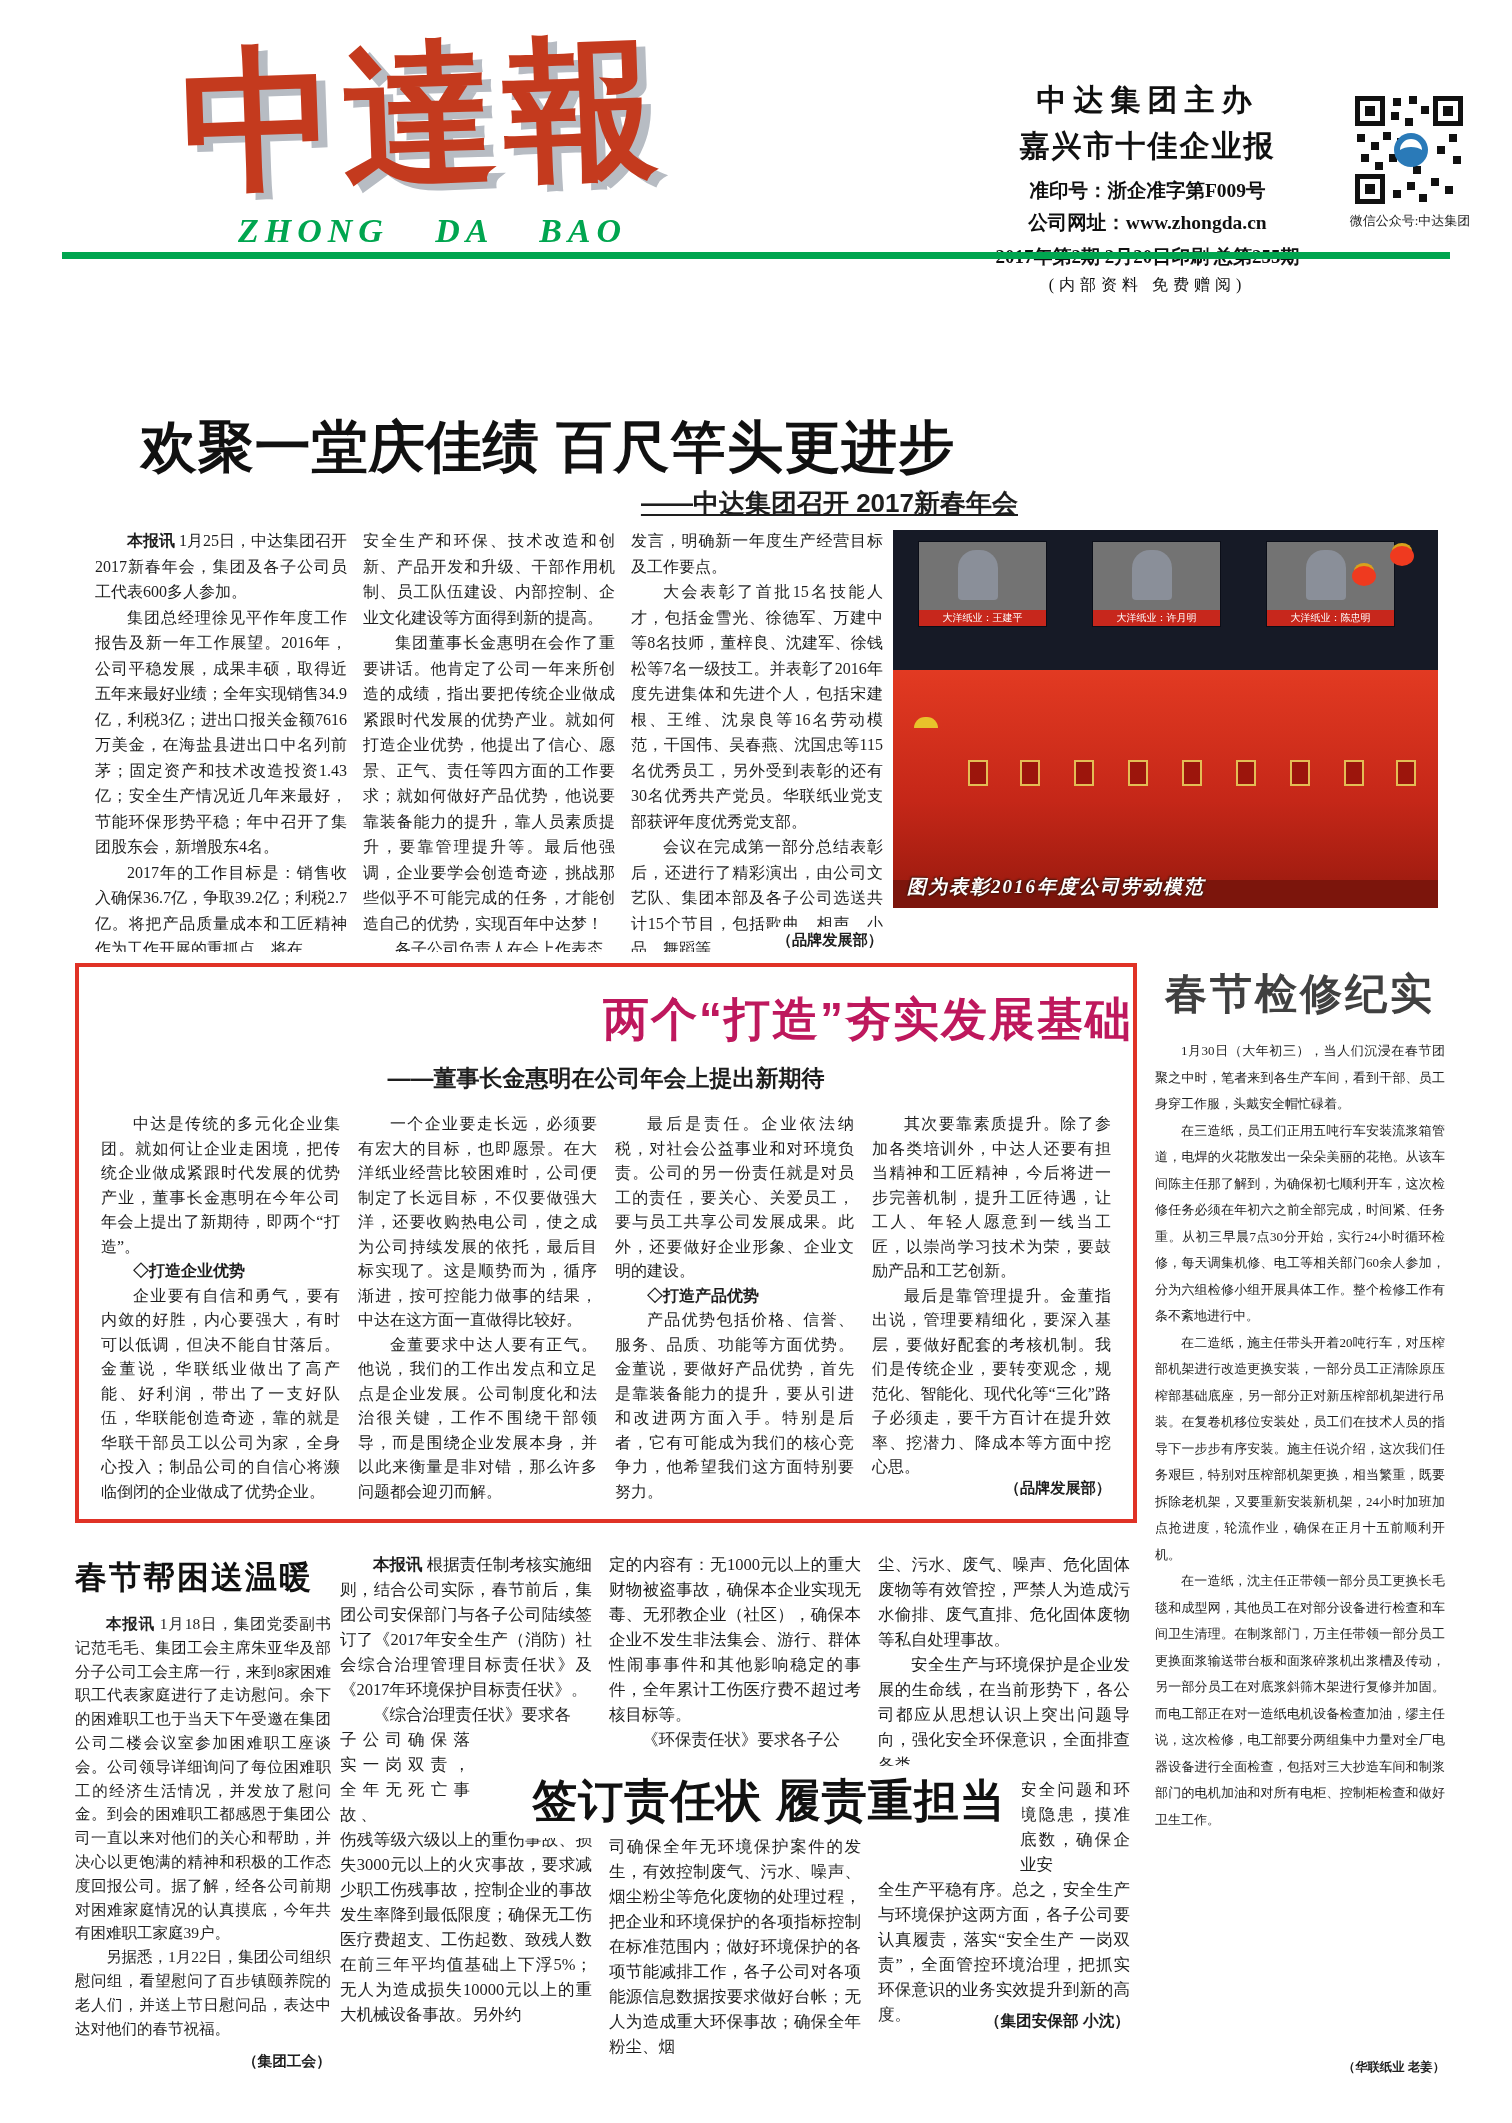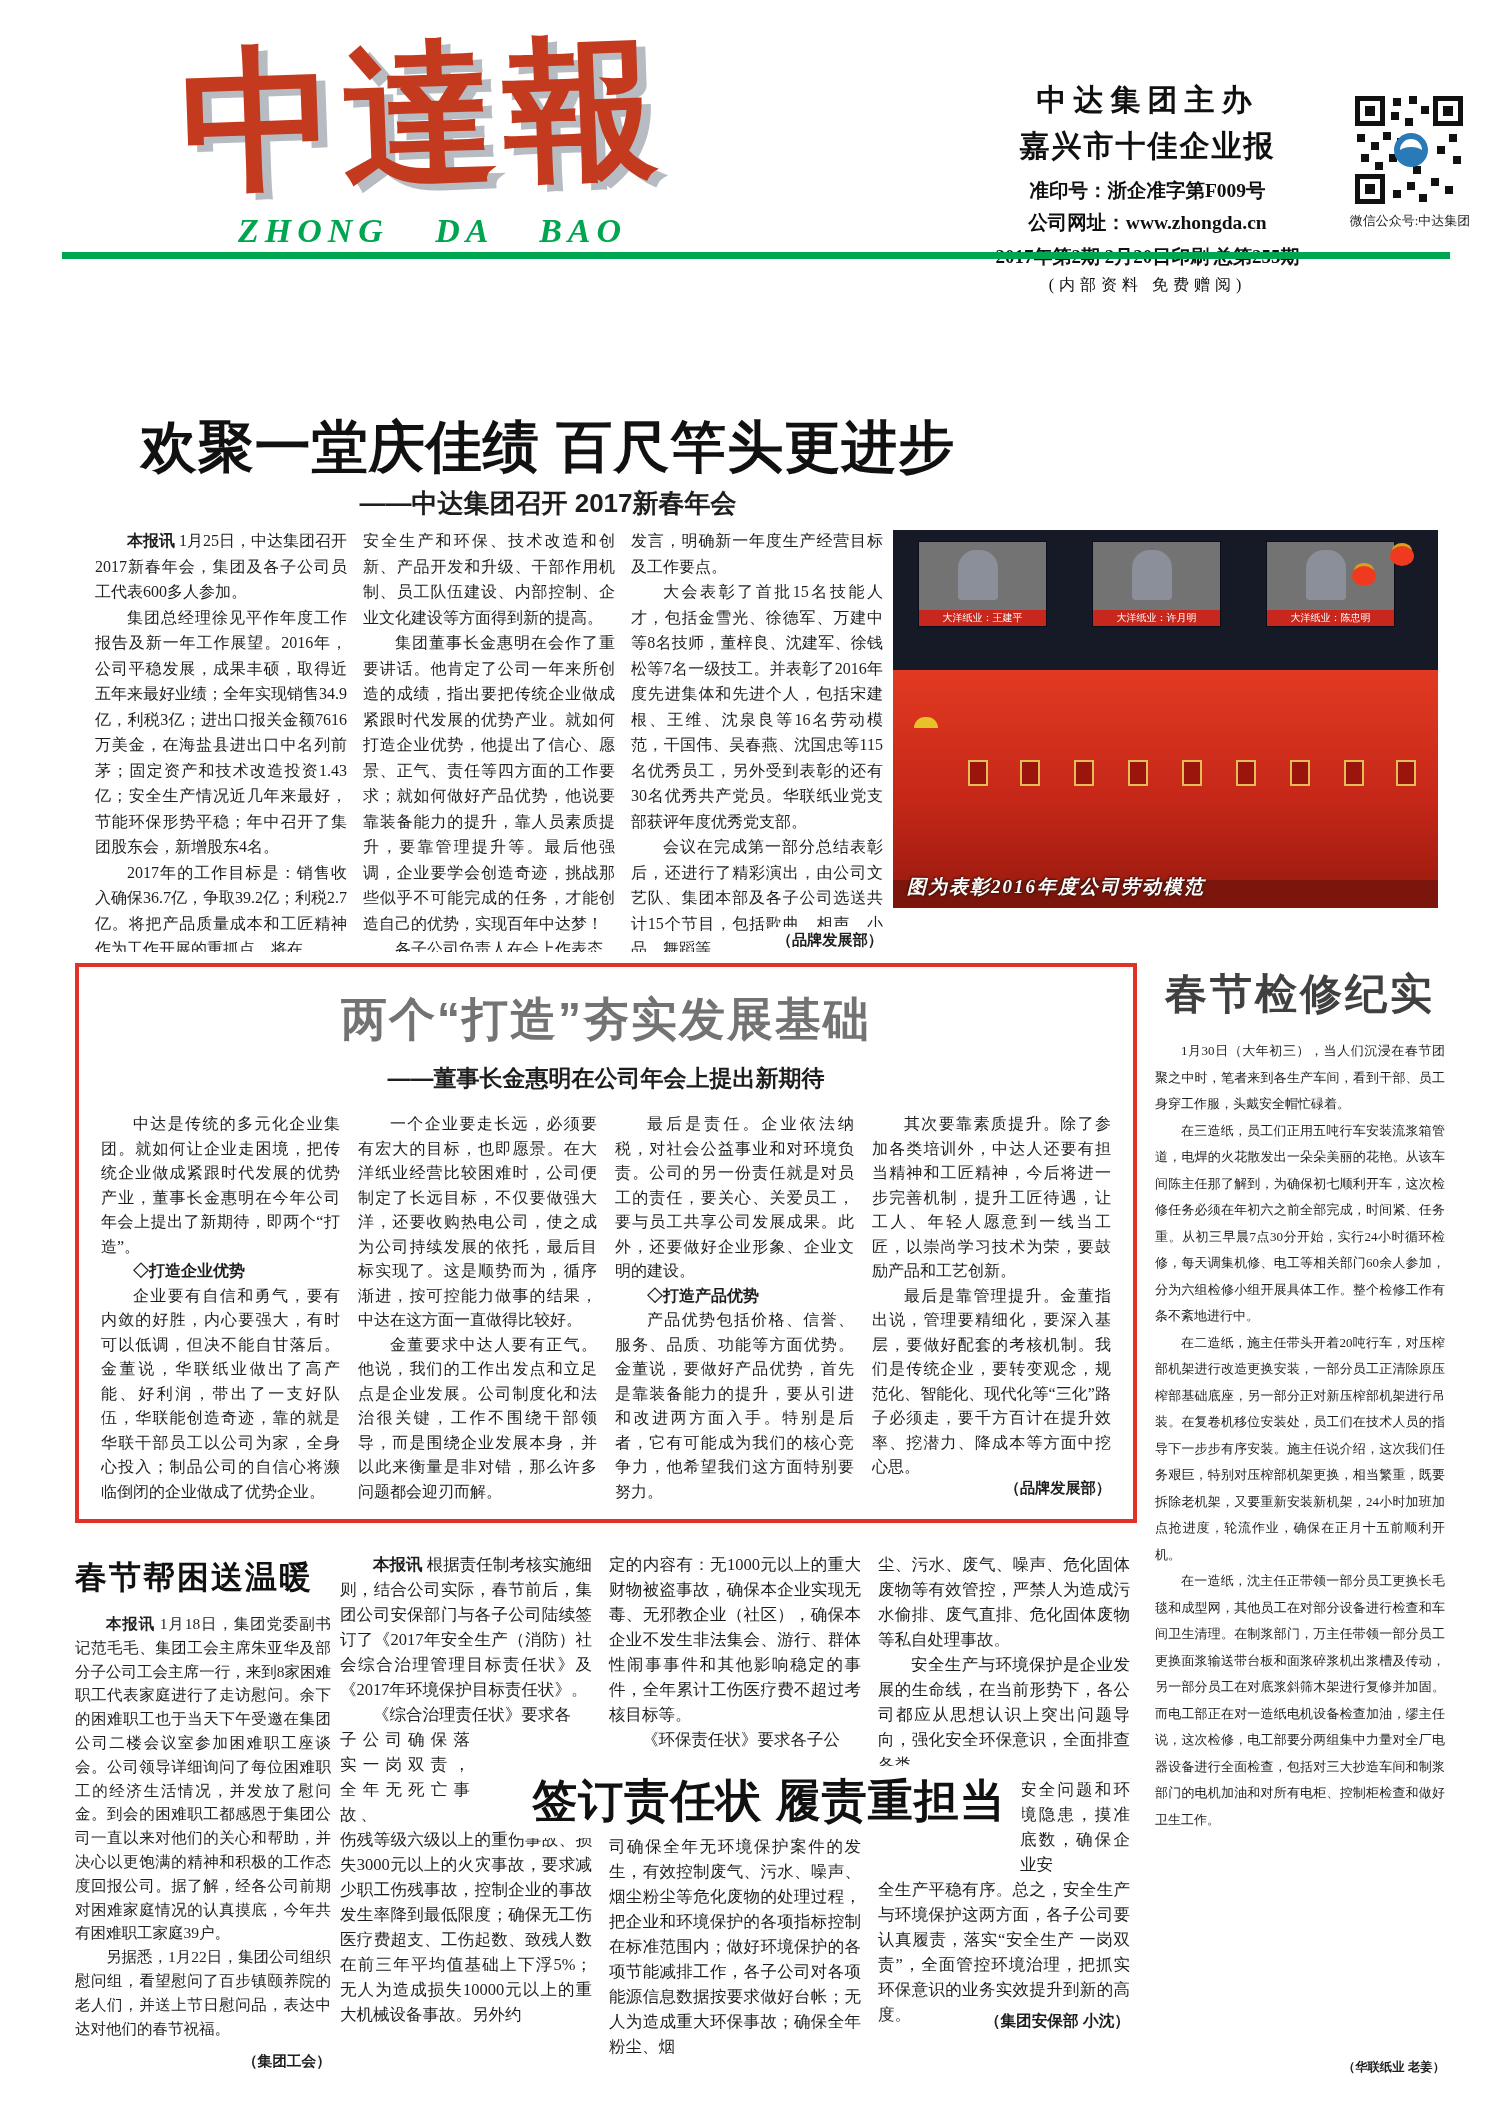--- a/index.html
+++ b/index.html
@@ -25,22 +25,22 @@
   .pub .web{font-size:19.5px;font-weight:bold;margin-top:5px;}
   .pub .iss{font-size:19px;font-weight:bold;margin-top:8px;}
   .pub .note{font-size:16px;letter-spacing:5px;margin-top:5px;}
   .qr{position:absolute;left:1353px;top:94px;width:112px;height:112px;}
   .qr-cap{position:absolute;left:1335px;top:212px;width:150px;text-align:center;font-size:13px;}
   .rule{position:absolute;left:62px;top:252px;width:1388px;height:7px;background:#00a54f;}
 
   
   .lh1{position:absolute;left:78px;top:372px;width:940px;text-align:center;color:#111;
        font-family:"Liberation Sans",sans-serif;font-weight:900;font-size:56px;letter-spacing:1px;}
-  .lh2{position:absolute;left:78px;top:464px;width:940px;text-align:center;
-       font-family:"Liberation Sans",sans-serif;font-weight:bold;font-size:26px;}
+  .lh2{position:absolute;left:78px;top:464px;width:940px;text-align:right;
+       font-family:"Liberation Sans",sans-serif;font-weight:bold;font-size:26px;text-decoration:underline;}
   .lead-cols{position:absolute;left:95px;top:528px;width:788px;height:424px;display:flex;gap:16px;
              font-size:16px;line-height:25.5px;overflow:hidden;}
   .lead-cols .col{flex:1;position:relative;}
   .so-abs{position:absolute;right:0;bottom:0;background:#fff;padding-left:8px;}
 
   
   .photo{position:absolute;left:893px;top:530px;width:545px;height:378px;background:#161a26;overflow:hidden;}
   .ph-red{position:absolute;left:0;top:140px;right:0;bottom:0;
           background:linear-gradient(180deg,#e23a22 0%,#c52718 55%,#96190e 100%);}
   .stage-floor{position:absolute;left:0;bottom:0;right:0;height:28px;background:#7c150c;}
@@ -58,22 +58,22 @@
   .person.p-blue .bd{background:#3a6ba5;}
   .person .pl{position:absolute;left:13px;top:26px;width:16px;height:22px;background:#9c150c;border:2px solid #e3bd55;}
   .person .hat{position:absolute;top:-9px;left:11px;width:24px;height:11px;background:#e8c22b;border-radius:12px 12px 0 0;}
   .ph-cap{position:absolute;left:14px;bottom:8px;color:#fff;letter-spacing:2px;font-style:italic;
           font:bold italic 19px "Liberation Serif",serif;
           text-shadow:1px 1px 2px #40170f,-1px -1px 2px #40170f;}
 
   
   .redbox{position:absolute;left:75px;top:963px;width:1062px;height:560px;border:4px solid #e03226;
           box-sizing:border-box;background:#fff;}
-  .rb-title{margin-top:22px;text-align:center;font-family:"Liberation Sans",sans-serif;
-            font-weight:900;font-size:46px;letter-spacing:2px;color:#737373;}
+  .rb-title{margin-top:22px;text-align:right;font-family:"Liberation Sans",sans-serif;
+            font-weight:900;font-size:46px;letter-spacing:2px;color:#be185d;}
   .rb-sub{margin-top:12px;text-align:center;font-family:"Liberation Sans",sans-serif;
           font-weight:bold;font-size:23px;}
   .rb-cols{display:flex;gap:18px;margin:18px 22px 8px;height:388px;overflow:hidden;
            font-size:16px;line-height:24.5px;}
   .rb-cols .col{flex:1;position:relative;}
 
   
   .ra{position:absolute;left:1155px;top:966px;width:290px;height:1120px;}
   .ra-title{text-align:center;font-family:"Liberation Sans",sans-serif;font-weight:900;
             font-size:42px;letter-spacing:3px;color:#404040;}

